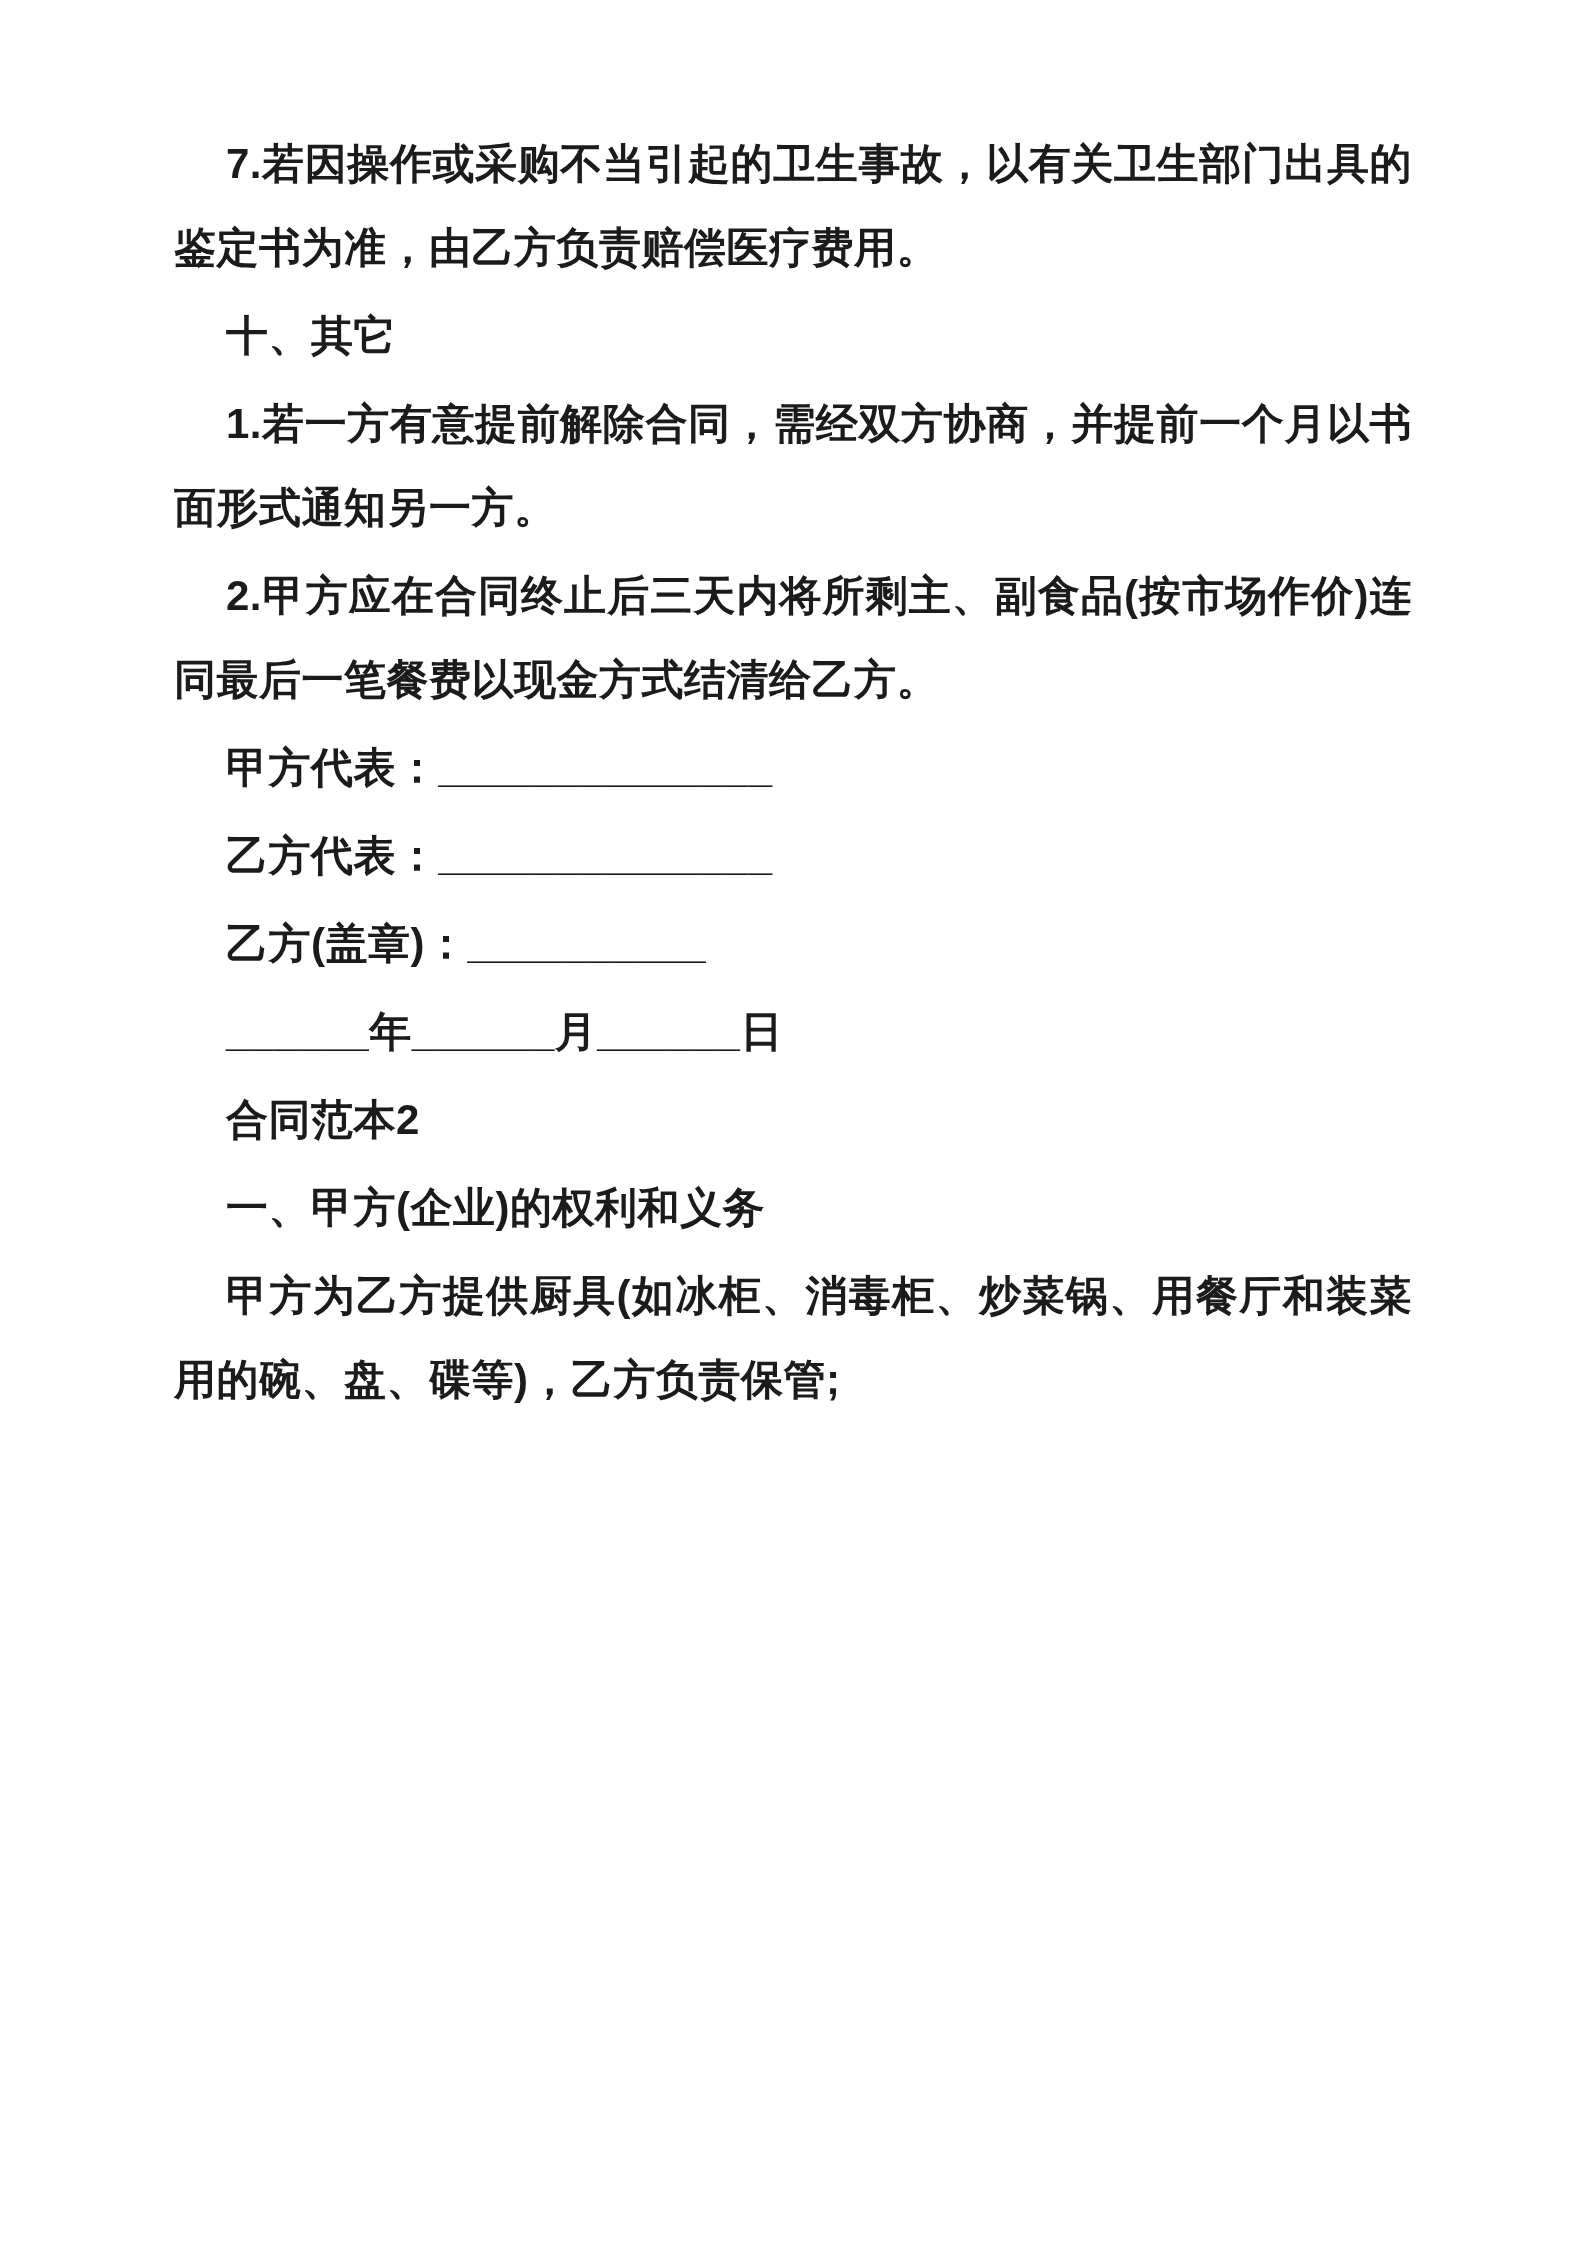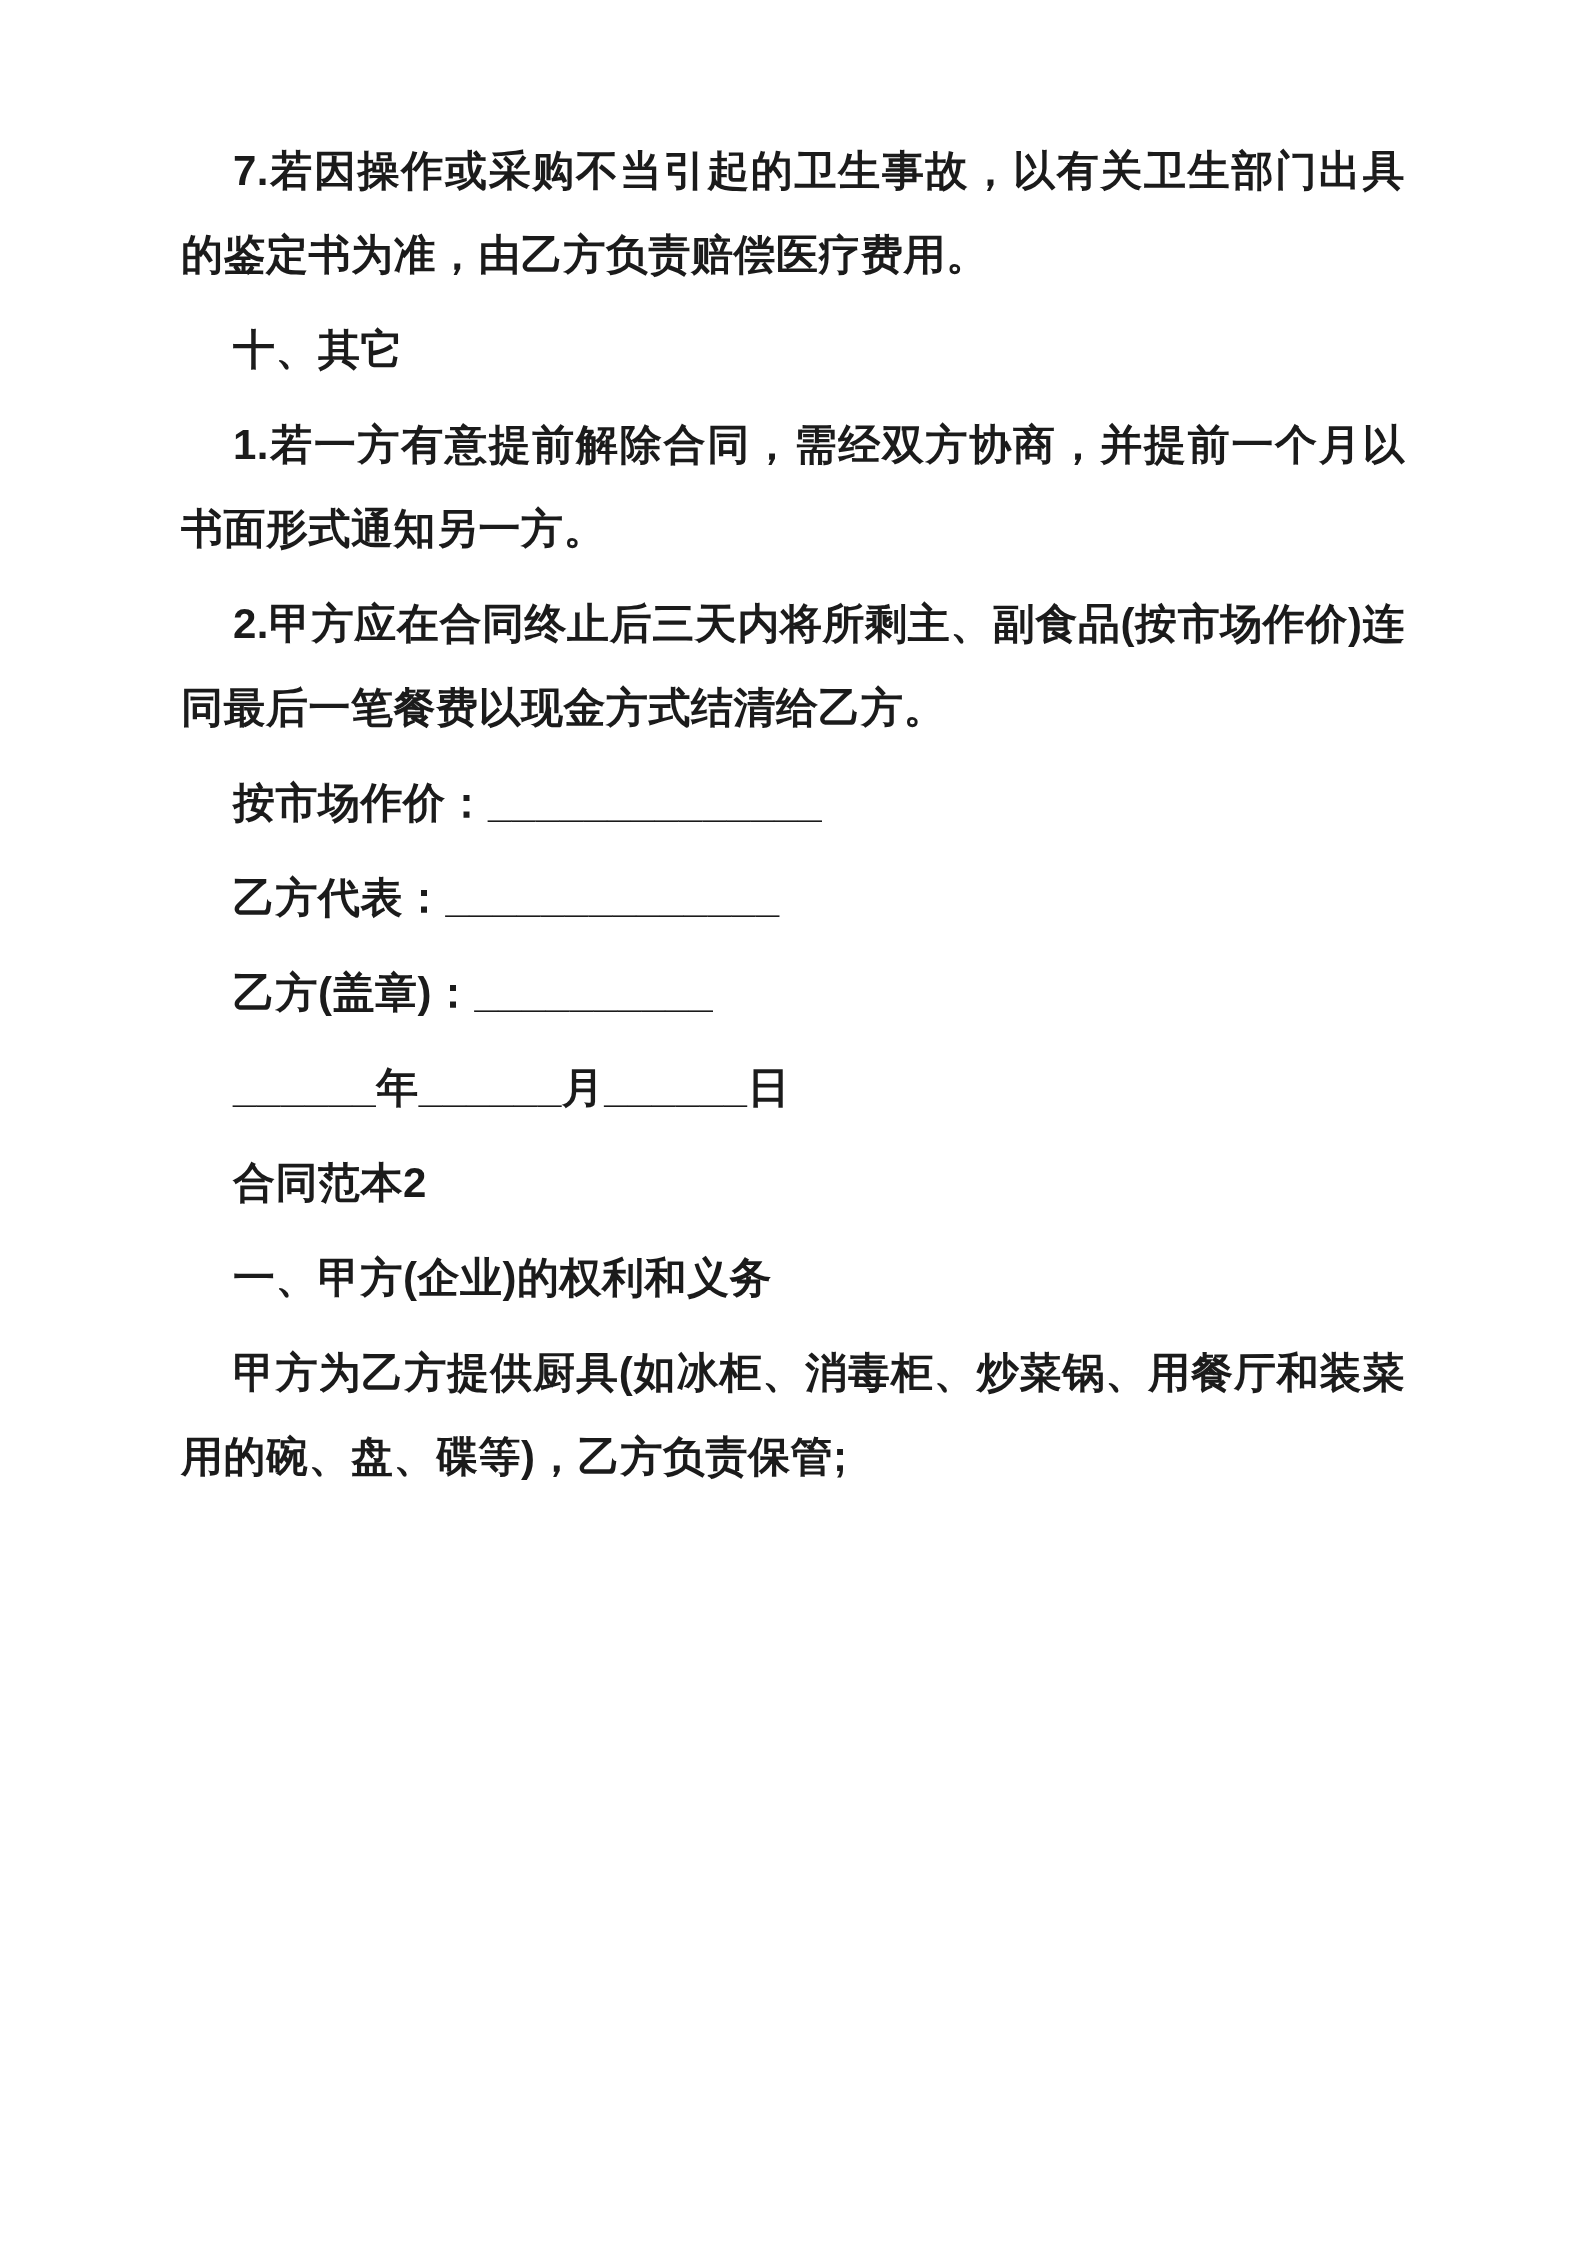--- a/index.html
+++ b/index.html
@@ -16,36 +16,36 @@
     box-sizing: border-box;
     padding: 118px 170px 0 170px;
     overflow: hidden;
     font-family: "Liberation Sans", "DejaVu Sans", sans-serif;
     font-weight: bold;
     color: #1b1b1b;
     font-size: 42px;
     line-height: 84px;
   }
   .page p.para {
-    margin: 11px;
+    margin: 4px;
     padding: 0;
     text-indent: 52px;
     text-align: justify;
     word-break: break-all;
     letter-spacing: 0.5px;
   }
 </style>
 </head>
 <body>
 
 <div class="page">
   <p class="para">7.若因操作或采购不当引起的卫生事故，以有关卫生部门出具的鉴定书为准，由乙方负责赔偿医疗费用。</p>
   <p class="para">十、其它</p>
   <p class="para">1.若一方有意提前解除合同，需经双方协商，并提前一个月以书面形式通知另一方。</p>
   <p class="para">2.甲方应在合同终止后三天内将所剩主、副食品(按市场作价)连同最后一笔餐费以现金方式结清给乙方。</p>
-  <p class="para">按市场作价：______________</p>
+  <p class="para">甲方代表：______________</p>
   <p class="para">乙方代表：______________</p>
   <p class="para">乙方(盖章)：__________</p>
   <p class="para">______年______月______日</p>
   <p class="para">合同范本2</p>
   <p class="para">一、甲方(企业)的权利和义务</p>
   <p class="para">甲方为乙方提供厨具(如冰柜、消毒柜、炒菜锅、用餐厅和装菜用的碗、盘、碟等)，乙方负责保管;</p>
 </div>
 
 </body></html>

